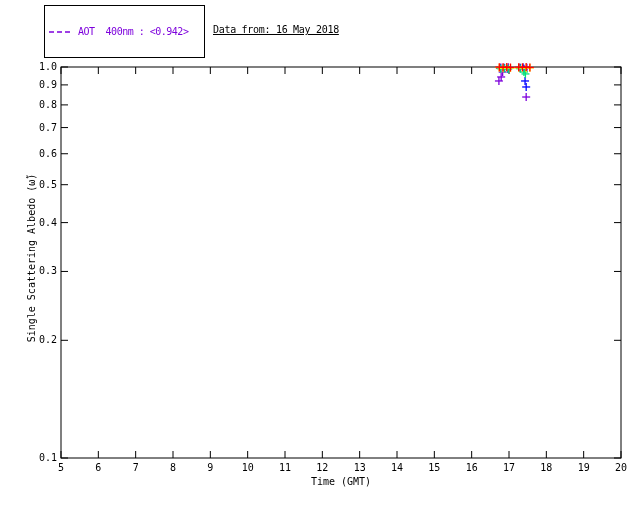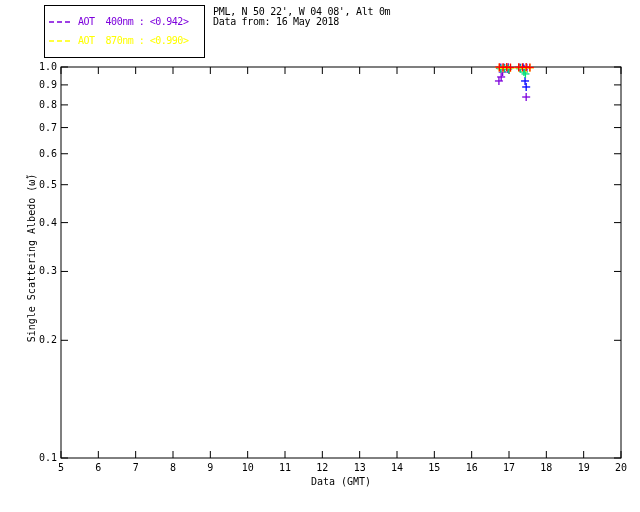--- a/index.html
+++ b/index.html
@@ -11,21 +11,21 @@
     position:absolute;left:44px;top:5px;width:161px;height:53px;
     border:1px solid #000;box-sizing:border-box;
     display:flex;flex-direction:column;justify-content:space-evenly;
     padding:1px 3px;background:#fff;
   }
   .lrow{display:flex;align-items:center;height:10px;}
   .lswatch{flex:0 0 26px;margin-right:4px;}
   .ltext{font-size:10px;line-height:10px;white-space:pre;letter-spacing:-0.5px;}
   .hdr{position:absolute;left:213px;font-size:10px;line-height:11px;white-space:pre;letter-spacing:-0.3px;}
   .hdr1{top:6px;}
-  .hdr2{top:16px;}
+  .hdr2{top:24px;text-decoration:underline;}
   #plot{position:absolute;left:0;top:0;width:640px;height:512px;}
   .xlabel{
     position:absolute;left:341px;top:476px;transform:translateX(-50%);
     font-size:10px;white-space:nowrap;
   }
   .ylabel{
     position:absolute;left:31px;top:258px;
     transform:translate(-50%,-50%) rotate(-90deg);
     font-size:10px;white-space:nowrap;
   }
@@ -35,29 +35,22 @@
 
 <div class="screen">
 
   <div class="legend">
     <div class="lrow">
       <svg class="lswatch" width="26" height="8">
           <line x1="1" y1="4" x2="25" y2="4" stroke-width="1.4" stroke-dasharray="5,3" stroke="#7D00DC"></line>
         </svg>
       <span class="ltext" style="color: rgb(125, 0, 220);">AOT  400nm : &lt;0.942&gt;</span>
     </div>
-    <div class="lrow">
-      <svg class="lswatch" width="26" height="8">
-          <line x1="1" y1="4" x2="25" y2="4" stroke-width="1.4" stroke-dasharray="5,3" stroke="#FFFF00"></line>
-        </svg>
-      <span class="ltext" style="color: rgb(255, 255, 0);">AOT  870nm : &lt;0.990&gt;</span>
-    </div>
   </div>
 
-  <div class="hdr hdr1">PML, N 50 22', W 04 08', Alt 0m</div>
   <div class="hdr hdr2">Data from: 16 May 2018</div>
 
   <div id="plot"><svg width="640" height="512">
         <rect x="61" y="67" width="560" height="391" fill="none" stroke="#000" stroke-width="1"></rect>
         <line x1="61" y1="458" x2="61" y2="451" stroke="#000" stroke-width="1"></line>
         <line x1="61" y1="67" x2="61" y2="74" stroke="#000" stroke-width="1"></line>
         <text x="61" y="471" text-anchor="middle" font-size="10px" font-family="&quot;DejaVu Sans Mono&quot;,&quot;Liberation Mono&quot;,monospace" fill="#000">5</text>
         <line x1="98.33333333333334" y1="458" x2="98.33333333333334" y2="451" stroke="#000" stroke-width="1"></line>
         <line x1="98.33333333333334" y1="67" x2="98.33333333333334" y2="74" stroke="#000" stroke-width="1"></line>
         <text x="98.33333333333334" y="471" text-anchor="middle" font-size="10px" font-family="&quot;DejaVu Sans Mono&quot;,&quot;Liberation Mono&quot;,monospace" fill="#000">6</text>
@@ -206,16 +199,16 @@
         <line x1="514.7066666666667" y1="67.16989410364091" x2="522.7066666666667" y2="67.16989410364091" stroke="#FF0000" stroke-width="1.3"></line>
         <line x1="518.7066666666667" y1="63.169894103640914" x2="518.7066666666667" y2="71.16989410364091" stroke="#FF0000" stroke-width="1.3"></line>
         <line x1="518.4399999999999" y1="67.3399583566379" x2="526.4399999999999" y2="67.3399583566379" stroke="#FF0000" stroke-width="1.3"></line>
         <line x1="522.4399999999999" y1="63.339958356637894" x2="522.4399999999999" y2="71.3399583566379" stroke="#FF0000" stroke-width="1.3"></line>
         <line x1="522.1733333333334" y1="67" x2="530.1733333333334" y2="67" stroke="#FF0000" stroke-width="1.3"></line>
         <line x1="526.1733333333334" y1="63" x2="526.1733333333334" y2="71" stroke="#FF0000" stroke-width="1.3"></line>
         <line x1="525.9066666666666" y1="67.51019310014262" x2="533.9066666666666" y2="67.51019310014262" stroke="#FF0000" stroke-width="1.3"></line>
         <line x1="529.9066666666666" y1="63.510193100142615" x2="529.9066666666666" y2="71.51019310014262" stroke="#FF0000" stroke-width="1.3"></line>
       </svg></div>
 
-  <div class="xlabel">Data (GMT)</div>
+  <div class="xlabel">Time (GMT)</div>
   <div class="ylabel">Single Scattering Albedo (ω̃)</div>
 
 </div>
 
 </body></html>

